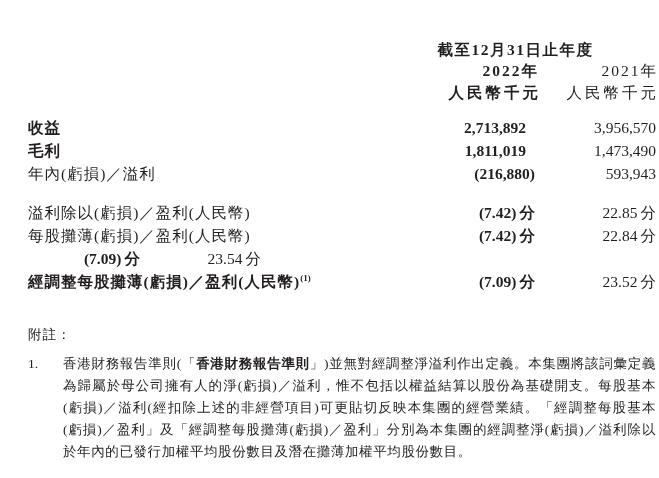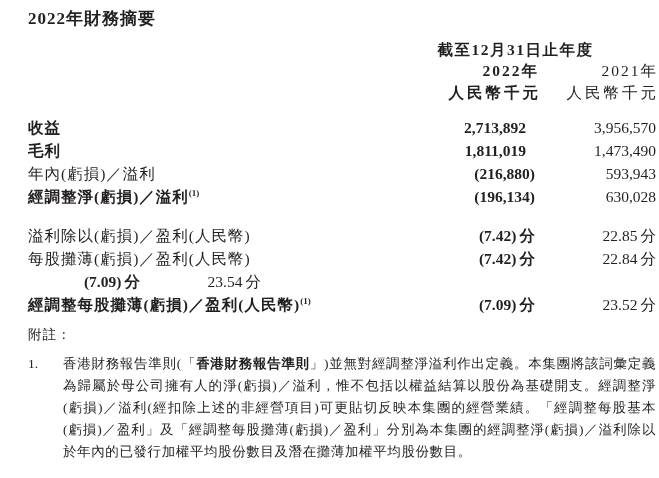--- a/index.html
+++ b/index.html
@@ -44,21 +44,20 @@
   .note-num{position:absolute;left:0;top:0;line-height:22px;}
   .note-body{margin-left:35px;line-height:22px;letter-spacing:0.6px;}
   .note-line{text-align:justify;text-align-last:justify;}
   .note-line.last{text-align-last:left;}
 </style>
 </head>
 <body>
 
 <div class="page">
 
-  <div class="title">2022年財務摘要</div>
 
   <div class="period">截至12月31日止年度</div>
 
   <div class="flexrow hdr-years">
     <span class="spacer"></span>
     <span class="col-a bold ls2">2022年</span>
     <span class="col-b ls2">2021年</span>
   </div>
 
   <div class="flexrow hdr-units">
@@ -76,25 +75,20 @@
       <div class="row">
         <span class="label bold">毛利</span>
         <span class="col-a bold pad-digit">1,811,019</span>
         <span class="col-b">1,473,490</span>
       </div>
       <div class="row">
         <span class="label">年內(虧損)／溢利</span>
         <span class="col-a bold">(216,880)</span>
         <span class="col-b">593,943</span>
       </div>
-      <div class="row">
-        <span class="label bold">經調整淨(虧損)／溢利<sup>(1)</sup></span>
-        <span class="col-a bold">(196,134)</span>
-        <span class="col-b">630,028</span>
-      </div>
       <div class="row group-start">
         <span class="label">溢利除以(虧損)／盈利(人民幣)</span>
         <span class="col-a bold">(7.42) 分</span>
         <span class="col-b">22.85 分</span>
       </div>
       <div class="row">
         <span class="label">每股攤薄(虧損)／盈利(人民幣)</span>
         <span class="col-a bold">(7.42) 分</span>
         <span class="col-b">22.84 分</span>
       </div>
@@ -108,20 +102,20 @@
         <span class="col-b">23.52 分</span>
       </div>
     </div>
 
   <div class="notes-label">附註：</div>
 
   <div class="note">
     <span class="note-num">1.</span>
     <div class="note-body" id="note-body">
         <div class="note-line"><span>香港財務報告準則(「</span><span class="bold">香港財務報告準則</span><span>」)並無對經調整淨溢利作出定義。本集團將該詞彙定義</span></div>
-        <div class="note-line"><span>為歸屬於母公司擁有人的淨(虧損)／溢利，惟不包括以權益結算以股份為基礎開支。經調整淨</span></div>
+        <div class="note-line"><span>為歸屬於母公司擁有人的淨(虧損)／溢利，惟不包括以權益結算以股份為基礎開支。每股基本</span></div>
         <div class="note-line"><span>(虧損)／溢利(經扣除上述的非經營項目)可更貼切反映本集團的經營業績。「經調整每股基本</span></div>
         <div class="note-line"><span>(虧損)／盈利」及「經調整每股攤薄(虧損)／盈利」分別為本集團的經調整淨(虧損)／溢利除以</span></div>
         <div class="note-line last"><span>於年內的已發行加權平均股份數目及潛在攤薄加權平均股份數目。</span></div>
       </div>
   </div>
 
 </div>
 
 </body></html>

